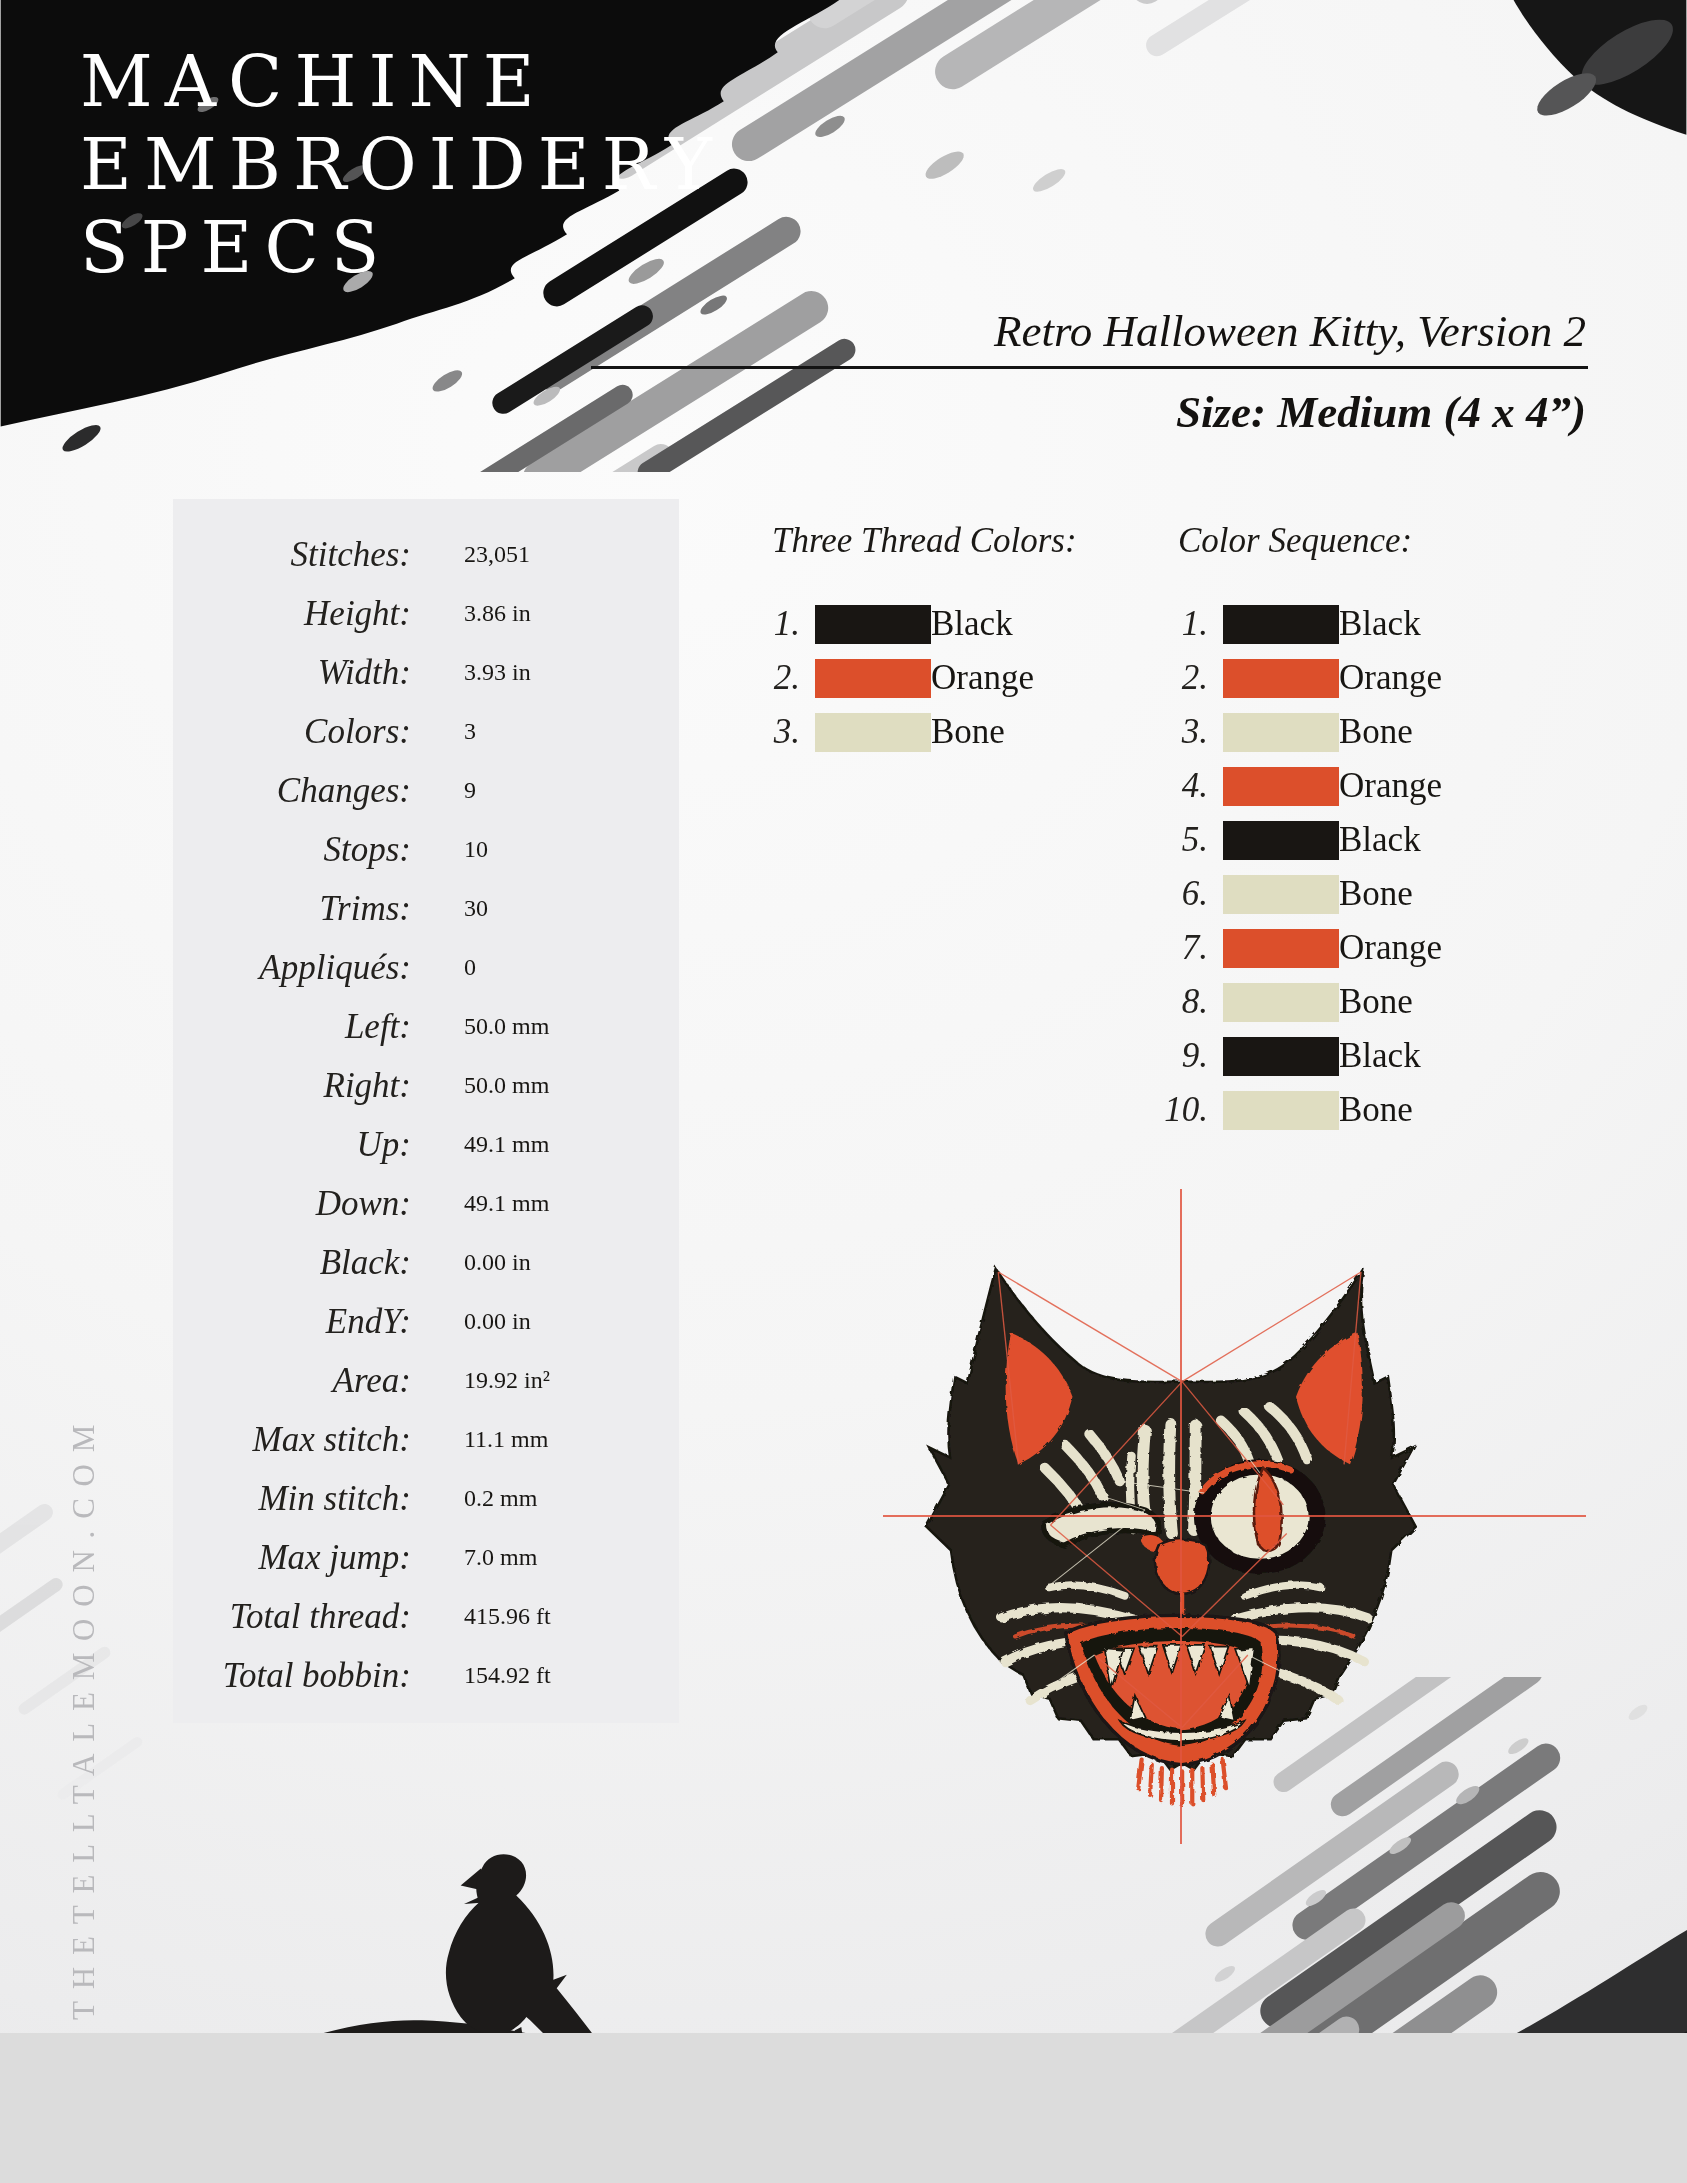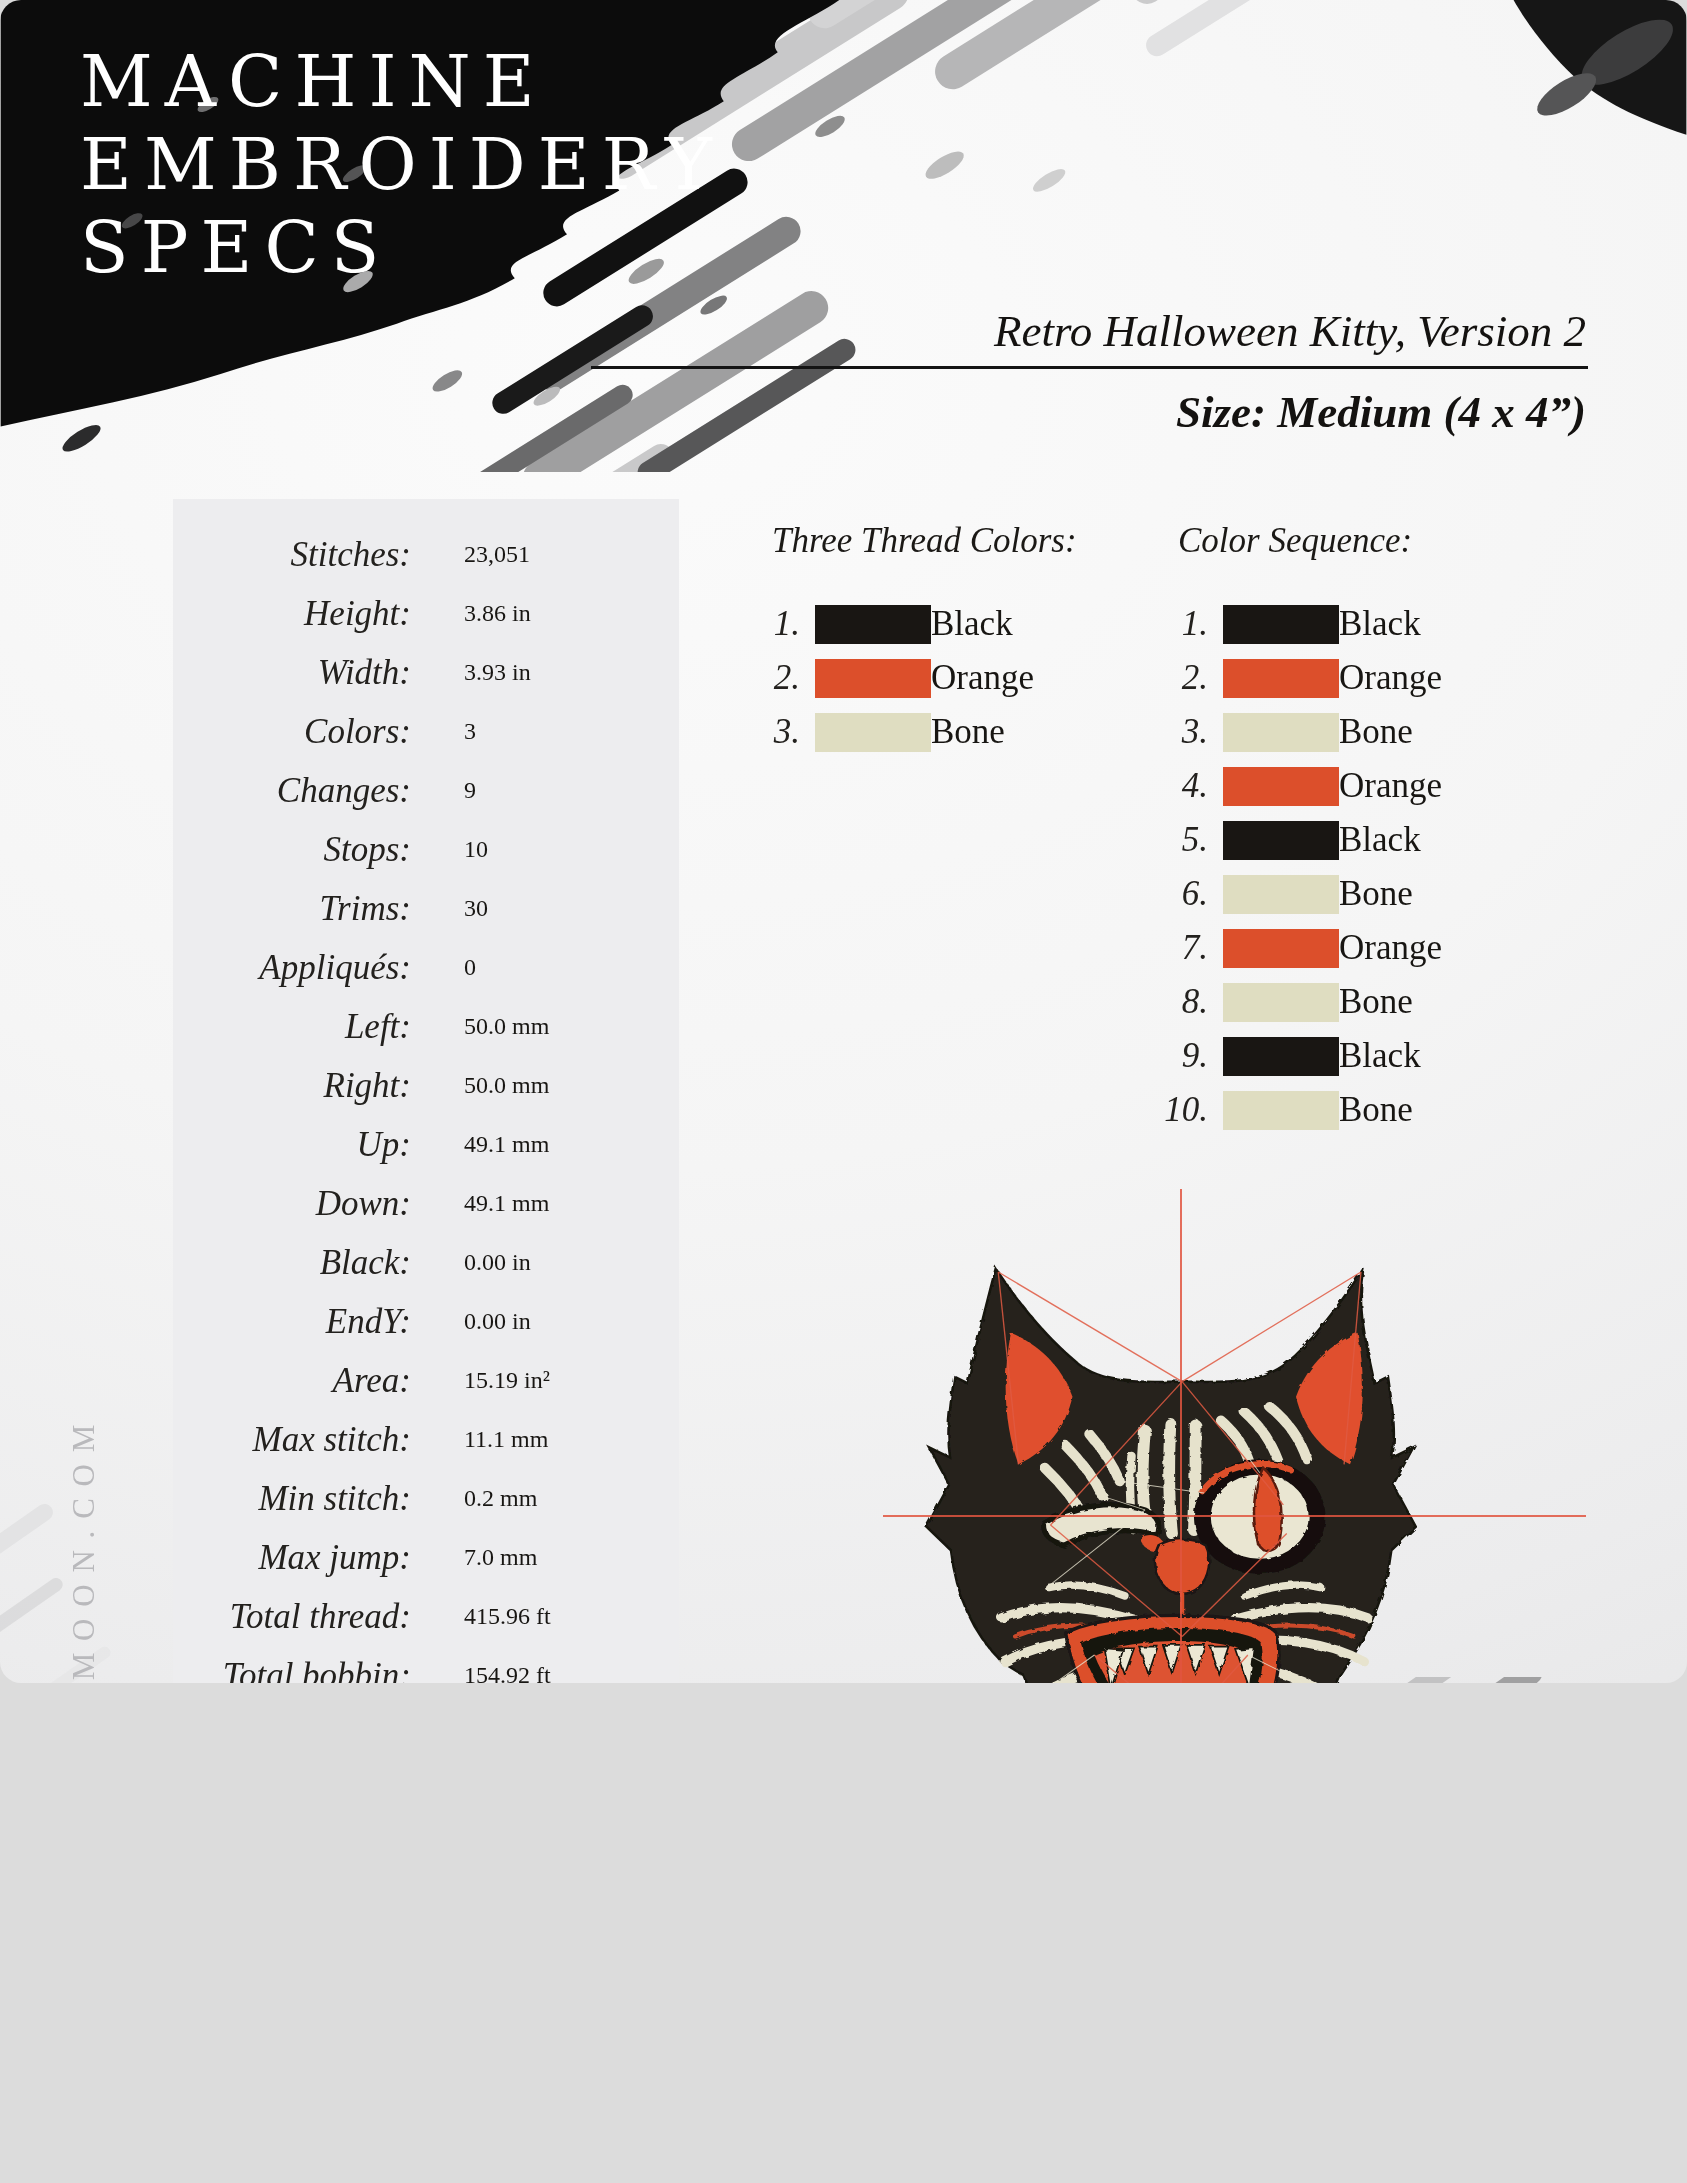--- a/index.html
+++ b/index.html
@@ -1,19 +1,19 @@
 <!DOCTYPE html>
 <html style="font-size:13.5px"><head>
 <meta charset="utf-8">
 <style>
   html,body{margin:0;padding:0;background:#dcdcdc;}
   .page{
-    position:relative;width:1687px;height:1683px;overflow:hidden;
+    position:relative;width:1687px;height:2033px;overflow:hidden;
     background:radial-gradient(130% 95% at 38% 22%, #fbfbfb 0%, #f5f5f5 50%, #ececed 85%, #e7e7e8 100%);
-    font-family:"Liberation Serif","DejaVu Serif",serif;color:#1d1b19;border-radius:21px;
+    font-family:"Liberation Serif","DejaVu Serif",serif;color:#1d1b19;
   }
   svg{display:block;}
   .abs{position:absolute;}
 
   
   .header-art{left:0;top:0;width:1687px;height:472px;}
   .masthead{
     left:80px;top:40px;width:844px;
     font-family:"DejaVu Serif","Liberation Serif",serif;
     font-size:71px;line-height:83px;color:#ffffff;
@@ -178,21 +178,21 @@
         <div class="spec-row">
           <span class="spec-label">Black:</span>
           <span class="spec-value">0.00 in</span>
         </div>
         <div class="spec-row">
           <span class="spec-label">EndY:</span>
           <span class="spec-value">0.00 in</span>
         </div>
         <div class="spec-row">
           <span class="spec-label">Area:</span>
-          <span class="spec-value">15.19 in²</span>
+          <span class="spec-value">19.92 in²</span>
         </div>
         <div class="spec-row">
           <span class="spec-label">Max stitch:</span>
           <span class="spec-value">11.1 mm</span>
         </div>
         <div class="spec-row">
           <span class="spec-label">Min stitch:</span>
           <span class="spec-value">0.2 mm</span>
         </div>
         <div class="spec-row">

